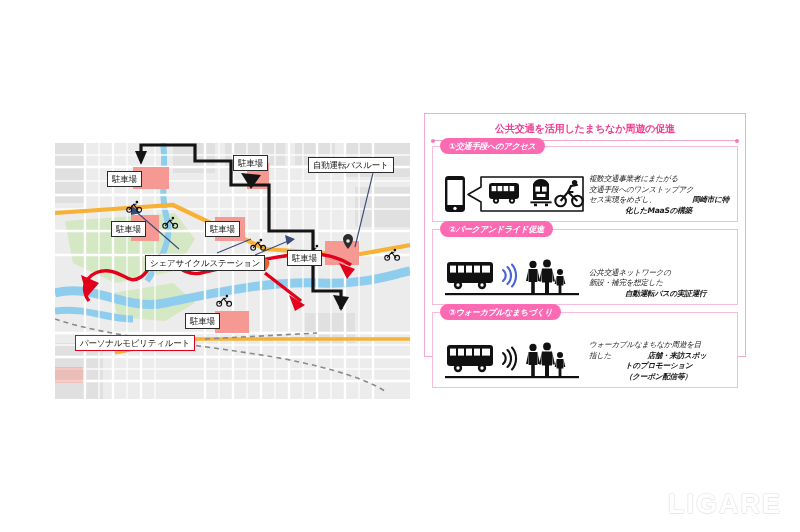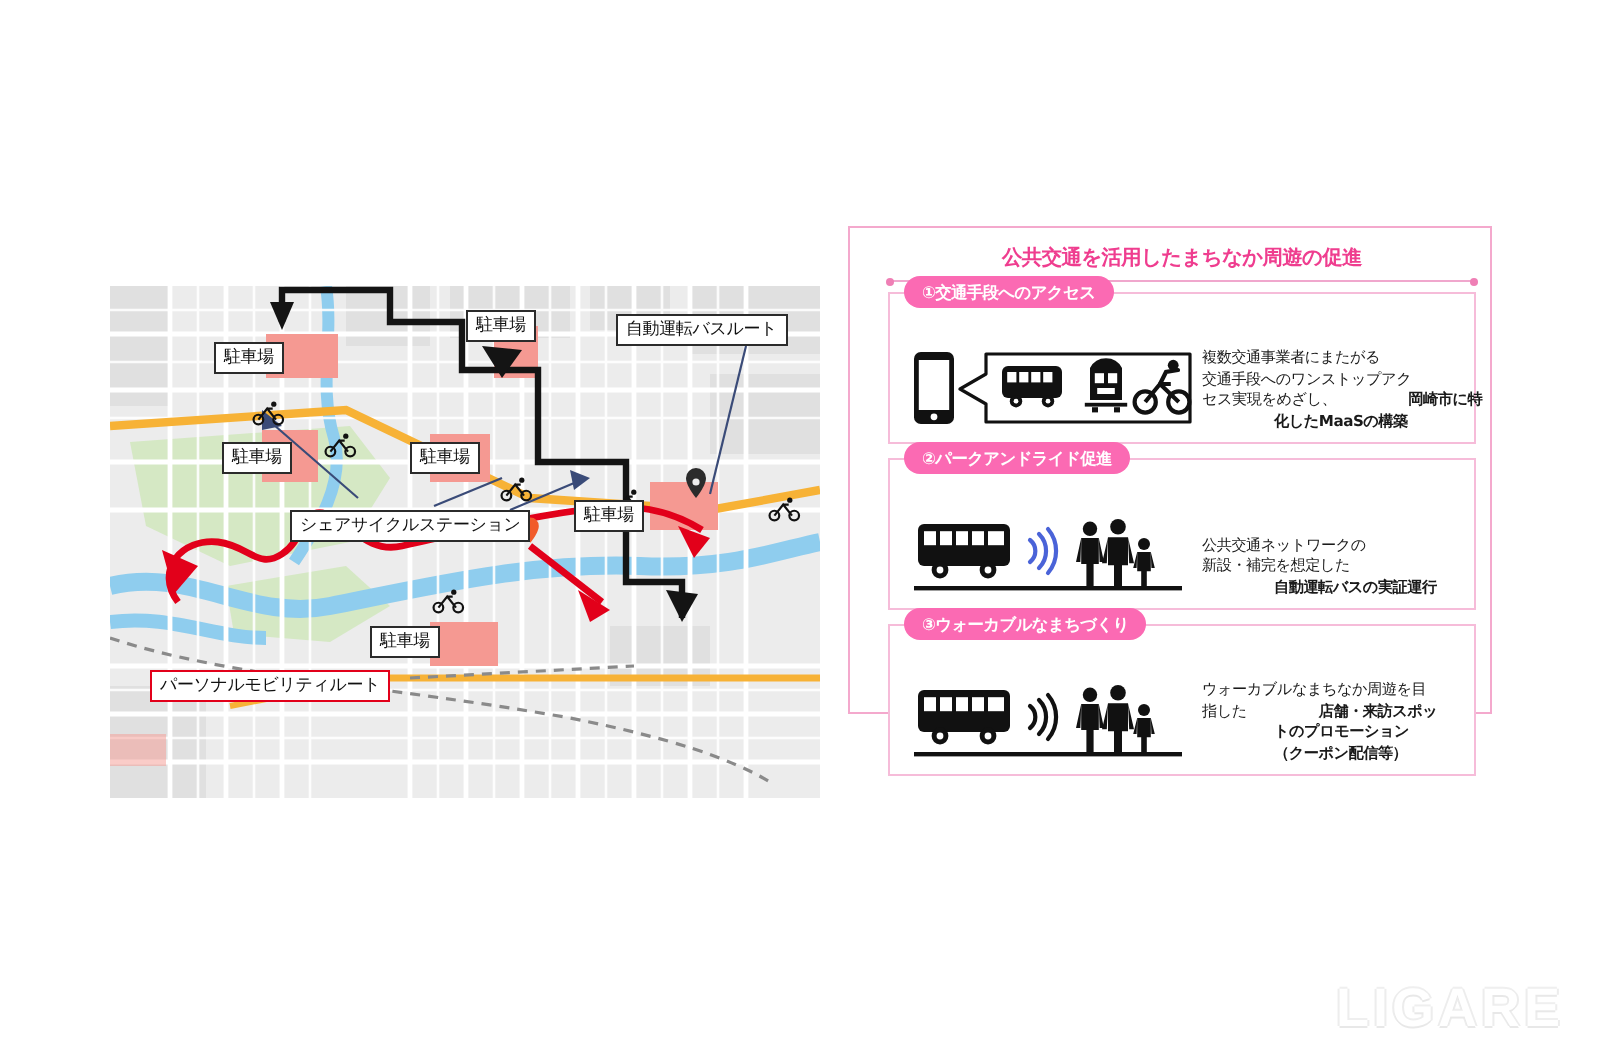--- a/index.html
+++ b/index.html
@@ -35,21 +35,21 @@
     letter-spacing: -0.2px;
   }
   .map-label.red-border { border-color:#e2001a; color:#111; border-width:1.3px; }
 
   
   .panel {
     position: absolute; left: 424px; top: 113px;
     width: 322px; height: 244px;
     border: 1.6px solid #f4a9cd;
     background: #ffffff;
-    padding: 5px 6px 6px 18px;
+    padding: 5px 6px 6px 6px;
   }
   .panel-title {
     text-align: center;
     color: #ef3d8f;
     font-weight: 700;
     font-size: 10.2px;
     letter-spacing: -0.3px;
     padding: 3px 0 4px 0;
   }
   .panel-divider {
@@ -64,20 +64,21 @@
   }
   .panel-divider::before { left:-2px; }
   .panel-divider::after  { right:-2px; }
 
   .sect {
     position: relative;
     border: 1.1px solid #f6bcd9;
     background: #fff;
     margin: 0 1px 7px 1px;
     height: 76px;
+    font-style: italic;
   }
   .sect:last-child { margin-bottom: 0; }
 
   .sect-badge {
     position: absolute;
     left: 7px; top: -9px;
     background: #fb6ab3;
     color: #ffffff;
     font-size: 8.2px;
     font-weight: 700;

